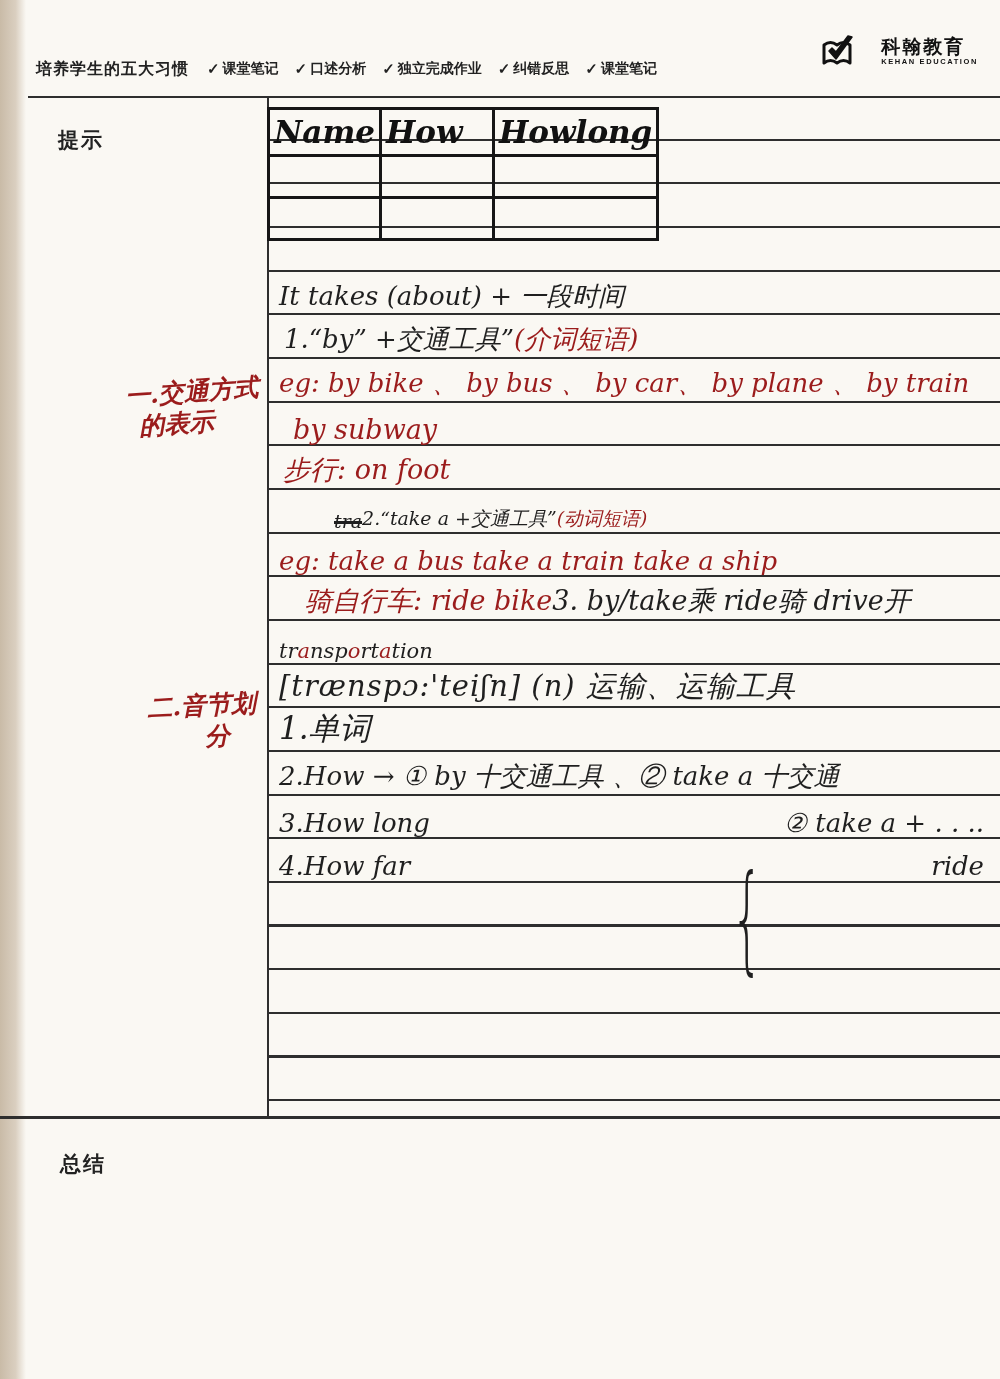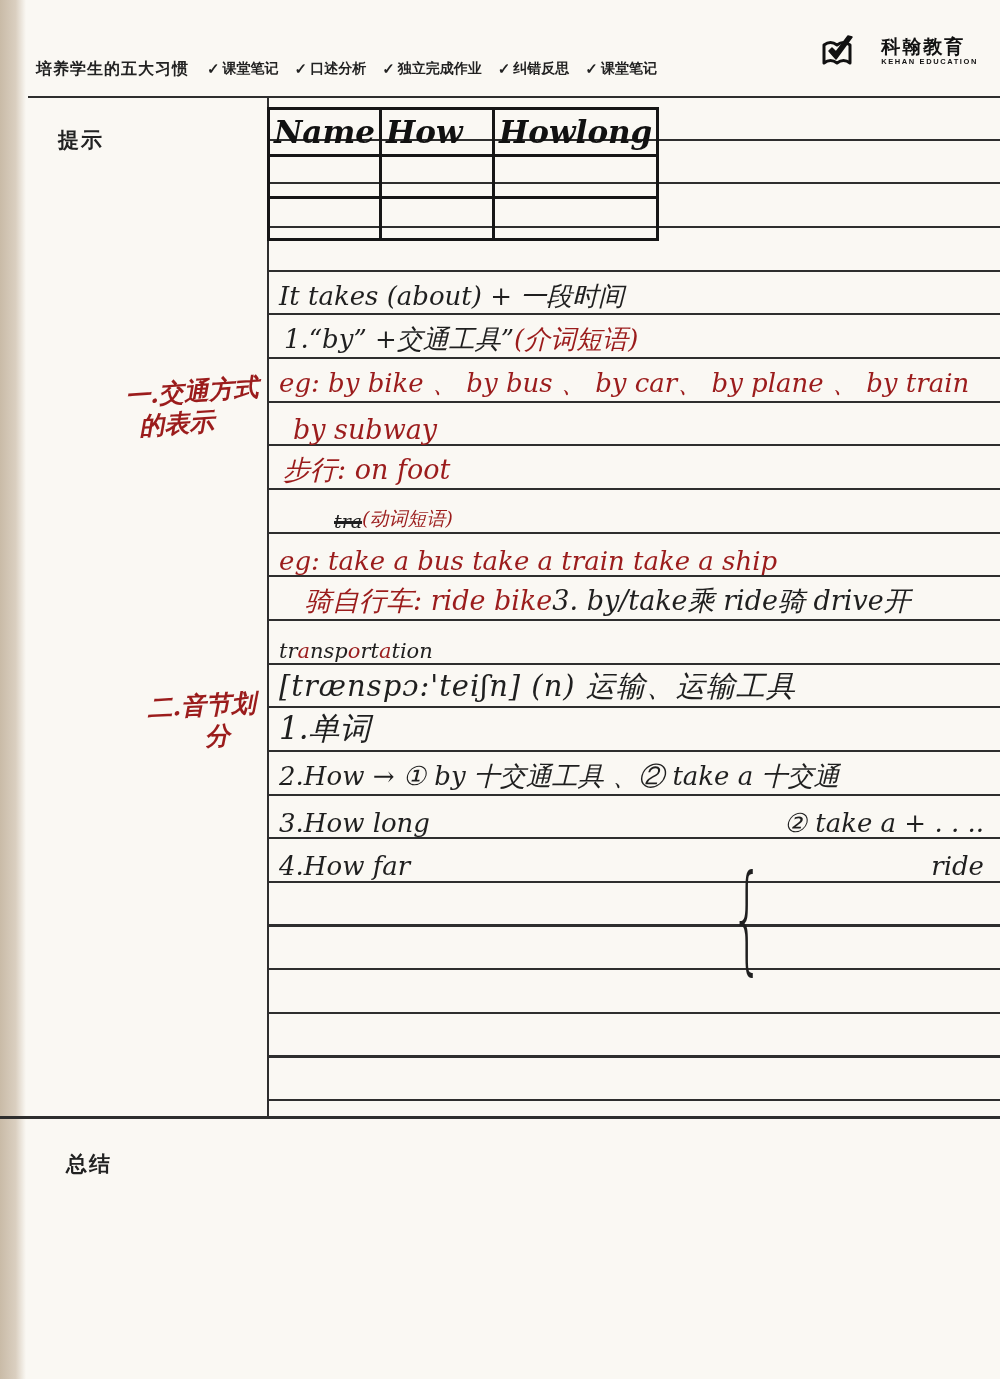--- a/index.html
+++ b/index.html
@@ -39,21 +39,21 @@
     position:absolute;right:22px;top:32px;display:flex;align-items:center;gap:24px;
   }
   .logo-text{display:flex;flex-direction:column;align-items:flex-start;line-height:1.1;}
   .logo-cn{font-weight:bold;font-size:19px;letter-spacing:2px;color:#111;}
   .logo-en{font-weight:bold;font-size:7.5px;letter-spacing:1.6px;color:#111;}
   
   .frame-top{position:absolute;left:28px;top:96px;width:972px;height:2.4px;background:var(--rule);}
   .frame-bottom{position:absolute;left:0px;top:1116px;width:1000px;height:2.6px;background:var(--rule);}
   .frame-vert{position:absolute;left:267px;top:96px;width:2.4px;height:1022px;background:var(--rule);}
   .hint-label{position:absolute;left:58px;top:126px;font-size:21px;font-weight:bold;color:#222;letter-spacing:2px;}
-  .summary-label{position:absolute;left:66px;top:1150px;font-size:21px;font-weight:bold;color:#222;letter-spacing:2px;}
+  .summary-label{position:absolute;left:60px;top:1150px;font-size:21px;font-weight:bold;color:#222;letter-spacing:2px;}
   
   .main-area{
     position:absolute;left:269px;top:97px;width:731px;height:1019px;
     background-image:repeating-linear-gradient(to bottom,
       transparent 0, transparent 41.6px, var(--rule) 41.6px, var(--rule) 43.66px);
   }
   
   .hand-table{
     position:absolute;left:-2px;top:0;border-collapse:collapse;margin-top:10px;
   }
@@ -208,20 +208,21 @@
         <span class="seg red">eg:  by bike 、 by  bus 、 by  car、 by plane 、 by  train</span>
       </div>
       <div class="note-row">
         <span class="seg red">by subway</span>
       </div>
       <div class="note-row">
         <span class="seg red">步行: on  foot</span>
       </div>
       <div class="note-row">
         <span class="seg black-strike">tra</span>
+        <span class="seg black"> 2.“take  a  +交通工具”  </span>
         <span class="seg red">(动词短语)</span>
       </div>
       <div class="note-row">
         <span class="seg red">eg: take a bus   take a train    take  a  ship</span>
       </div>
       <div class="note-row">
         <span class="seg red">骑自行车: ride  bike  </span>
         <span class="seg black">3. by/take乘  ride骑 drive开</span>
       </div>
       <div class="note-row">

